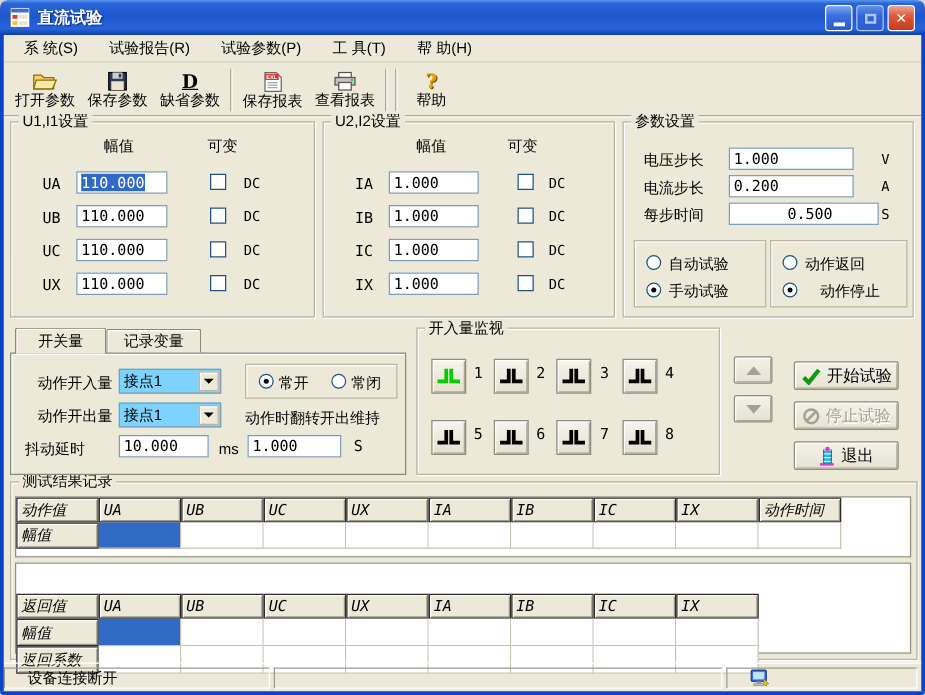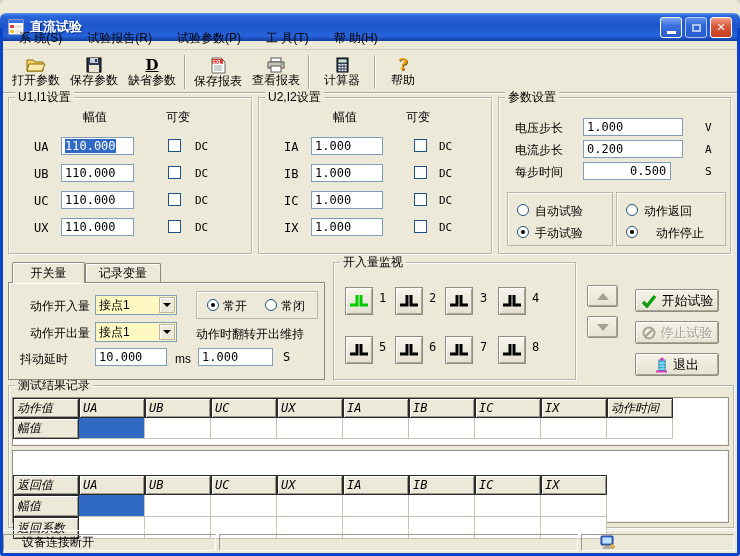--- a/index.html
+++ b/index.html
@@ -8,21 +8,21 @@
     position:relative;width:740px;height:556px;
     background:#ECE9D8;
     font-family:"Liberation Sans","DejaVu Sans",sans-serif;
     font-size:12px;color:#000;overflow:hidden;
     border-radius:6px 6px 3px 3px;
   }
   
   .titlebar{
     position:absolute;left:0;top:0;width:740px;height:28px;
     background:linear-gradient(180deg,#5A96F0 0%,#2A66D9 10%,#1E56CC 45%,#2764DC 82%,#123E9E 100%);
-    border-radius:6px 6px 0 0;display:flex;align-items:center;margin-top:13px;
+    border-radius:6px 6px 0 0;display:flex;align-items:center;
   }
   .titlebar .apptitle{color:#fff;font-weight:bold;font-size:13px;margin-left:6px;text-shadow:1px 1px 1px #0A2E8C;}
   .appicon{width:16px;height:16px;margin-left:8px;flex:0 0 auto;}
   .winbtns{position:absolute;right:8px;top:4px;display:flex;gap:3px;}
   .wbtn{width:22px;height:21px;border-radius:3px;border:1px solid #fff;
     display:flex;align-items:center;justify-content:center;color:#fff;font-weight:bold;font-size:11px;}
   .wbtn.min,.wbtn.max{background:linear-gradient(180deg,#7FA9F2,#3A6FE0 40%,#2B5BCB);}
   .wbtn.max{opacity:.65;}
   .wbtn.close{background:linear-gradient(180deg,#F2A289,#DD5B3C 40%,#C33B1E);}
   .minglyph{width:9px;height:3px;background:#fff;margin-top:9px;}
@@ -50,21 +50,21 @@
   .field{position:absolute;background:#fff;border:1px solid #7F9DB9;height:18px;
     font-family:"DejaVu Sans Mono",monospace;font-size:12px;padding:1px 3px;color:#000;}
   input.field{outline:none;}
   .selhl{background:#316AC5;color:#fff;}
   .lbl{position:absolute;white-space:nowrap;line-height:14px;}
   .mono{font-family:"DejaVu Sans Mono",monospace;}
   .small{font-size:11px;}
   .cb{position:absolute;width:13px;height:13px;background:#fff;border:1px solid #1D5281;}
   .radio{position:absolute;width:12px;height:12px;border-radius:50%;background:#fff;border:1px solid #1D5281;}
   .radio.sel::after{content:"";position:absolute;left:3px;top:3px;width:4px;height:4px;border-radius:50%;background:#000;}
-  .combo{position:absolute;height:20px;background:#fef9c3;border:1px solid #7F9DB9;display:flex;align-items:center;}
+  .combo{position:absolute;height:20px;background:#7dd3fc;border:1px solid #7F9DB9;display:flex;align-items:center;}
   .combo .cval{flex:1;padding:0 3px;font-size:12px;}
   .combo .cbtn{width:16px;height:16px;margin-right:1px;background:#ECE9D8;border:1px solid #B9B6A8;
     box-shadow:inset 1px 1px 0 #fff;display:flex;align-items:center;justify-content:center;}
   .arrow-down-s{width:0;height:0;border-left:4px solid transparent;border-right:4px solid transparent;border-top:4px solid #000;}
   
   .tab{position:absolute;background:#ECE9D8;border:1px solid #898A7E;border-bottom:none;
     box-shadow:inset 1px 1px 0 #fff;display:flex;align-items:center;justify-content:center;
     border-radius:2px 2px 0 0;}
   .tab.active{z-index:3;}
   .tabbody{position:absolute;background:#ECE9D8;border:1px solid #898A7E;box-shadow:inset 1px 1px 0 #fff;z-index:2;}
@@ -162,38 +162,20 @@
     <div class="tbtn">
       <svg width="18" height="16" viewBox="0 0 18 16">
         <rect x="4" y="1" width="10" height="4" fill="#fff" stroke="#555"></rect>
         <rect x="1" y="5" width="16" height="6" fill="#C9C5B5" stroke="#555"></rect>
         <rect x="4" y="9" width="10" height="6" fill="#fff" stroke="#555"></rect>
         <circle cx="14.5" cy="7" r="1" fill="#3B6"></circle>
       </svg>
       <span class="tlab">查看报表</span>
     </div>
     <div class="tsep"></div>
-    <div class="tbtn">
-      <svg width="13" height="16" viewBox="0 0 13 16">
-        <rect x="1" y="1" width="11" height="14" fill="#33415C" stroke="#000"></rect>
-        <rect x="2.5" y="2.5" width="8" height="3" fill="#CFE3CF"></rect>
-        <g fill="#fff">
-          <rect x="2.5" y="7" width="2" height="1.6"></rect>
-            <rect x="5.5" y="7" width="2" height="1.6"></rect>
-            <rect x="8.5" y="7" width="2" height="1.6"></rect>
-          <rect x="2.5" y="9.8" width="2" height="1.6"></rect>
-            <rect x="5.5" y="9.8" width="2" height="1.6"></rect>
-            <rect x="8.5" y="9.8" width="2" height="1.6"></rect>
-          <rect x="2.5" y="12.6" width="2" height="1.6"></rect>
-            <rect x="5.5" y="12.6" width="2" height="1.6"></rect>
-            <rect x="8.5" y="12.6" width="2" height="1.6"></rect>
-        </g>
-      </svg>
-      <span class="tlab">计算器</span>
-    </div>
     <div class="tsep"></div>
     <div class="tbtn" style="width:48px;">
       <span style="font:bold 16px 'DejaVu Serif',serif;color:#E8A000;text-shadow:1px 1px 0 #7A5500;line-height:16px;">?</span>
       <span class="tlab">帮助</span>
     </div>
   </div>
 
   <div class="gbox" style="left:8px;top:97px;width:244px;height:157px;">
     <span class="legend">U1,I1设置</span>
     <span class="lbl" style="left:74px;top:12px;">幅值</span>
@@ -251,21 +233,21 @@
 
     <span class="lbl" style="left:16px;top:23px;">电压步长</span>
     <input class="field" readonly="" style="left: 84px; top: 20px; width: 100px;" value="1.000">
     <span class="lbl mono small" style="left:206px;top:23px;">V</span>
 
     <span class="lbl" style="left:16px;top:45px;">电流步长</span>
     <input class="field" readonly="" style="left: 84px; top: 42px; width: 100px;" value="0.200">
     <span class="lbl mono small" style="left:206px;top:45px;">A</span>
 
     <span class="lbl" style="left:16px;top:67px;">每步时间</span>
-    <input class="field" readonly="" style="left: 84px; top: 64px; width: 88px; padding-left: 46px;" value="0.500">
+    <input class="field" readonly="" style="left: 84px; top: 64px; width: 120px; padding-left: 46px;" value="0.500">
     <span class="lbl mono small" style="left:206px;top:67px;">S</span>
 
     <div class="plainbox" style="left:8px;top:94px;width:106px;height:54px;">
       <div class="radio" style="left:9px;top:11px;"></div>
       <span class="lbl" style="left:27px;top:11px;">自动试验</span>
       <div class="radio sel" style="left:9px;top:33px;"></div>
       <span class="lbl" style="left:27px;top:33px;">手动试验</span>
     </div>
     <div class="plainbox" style="left:117px;top:94px;width:110px;height:54px;">
       <div class="radio" style="left:9px;top:11px;"></div>

